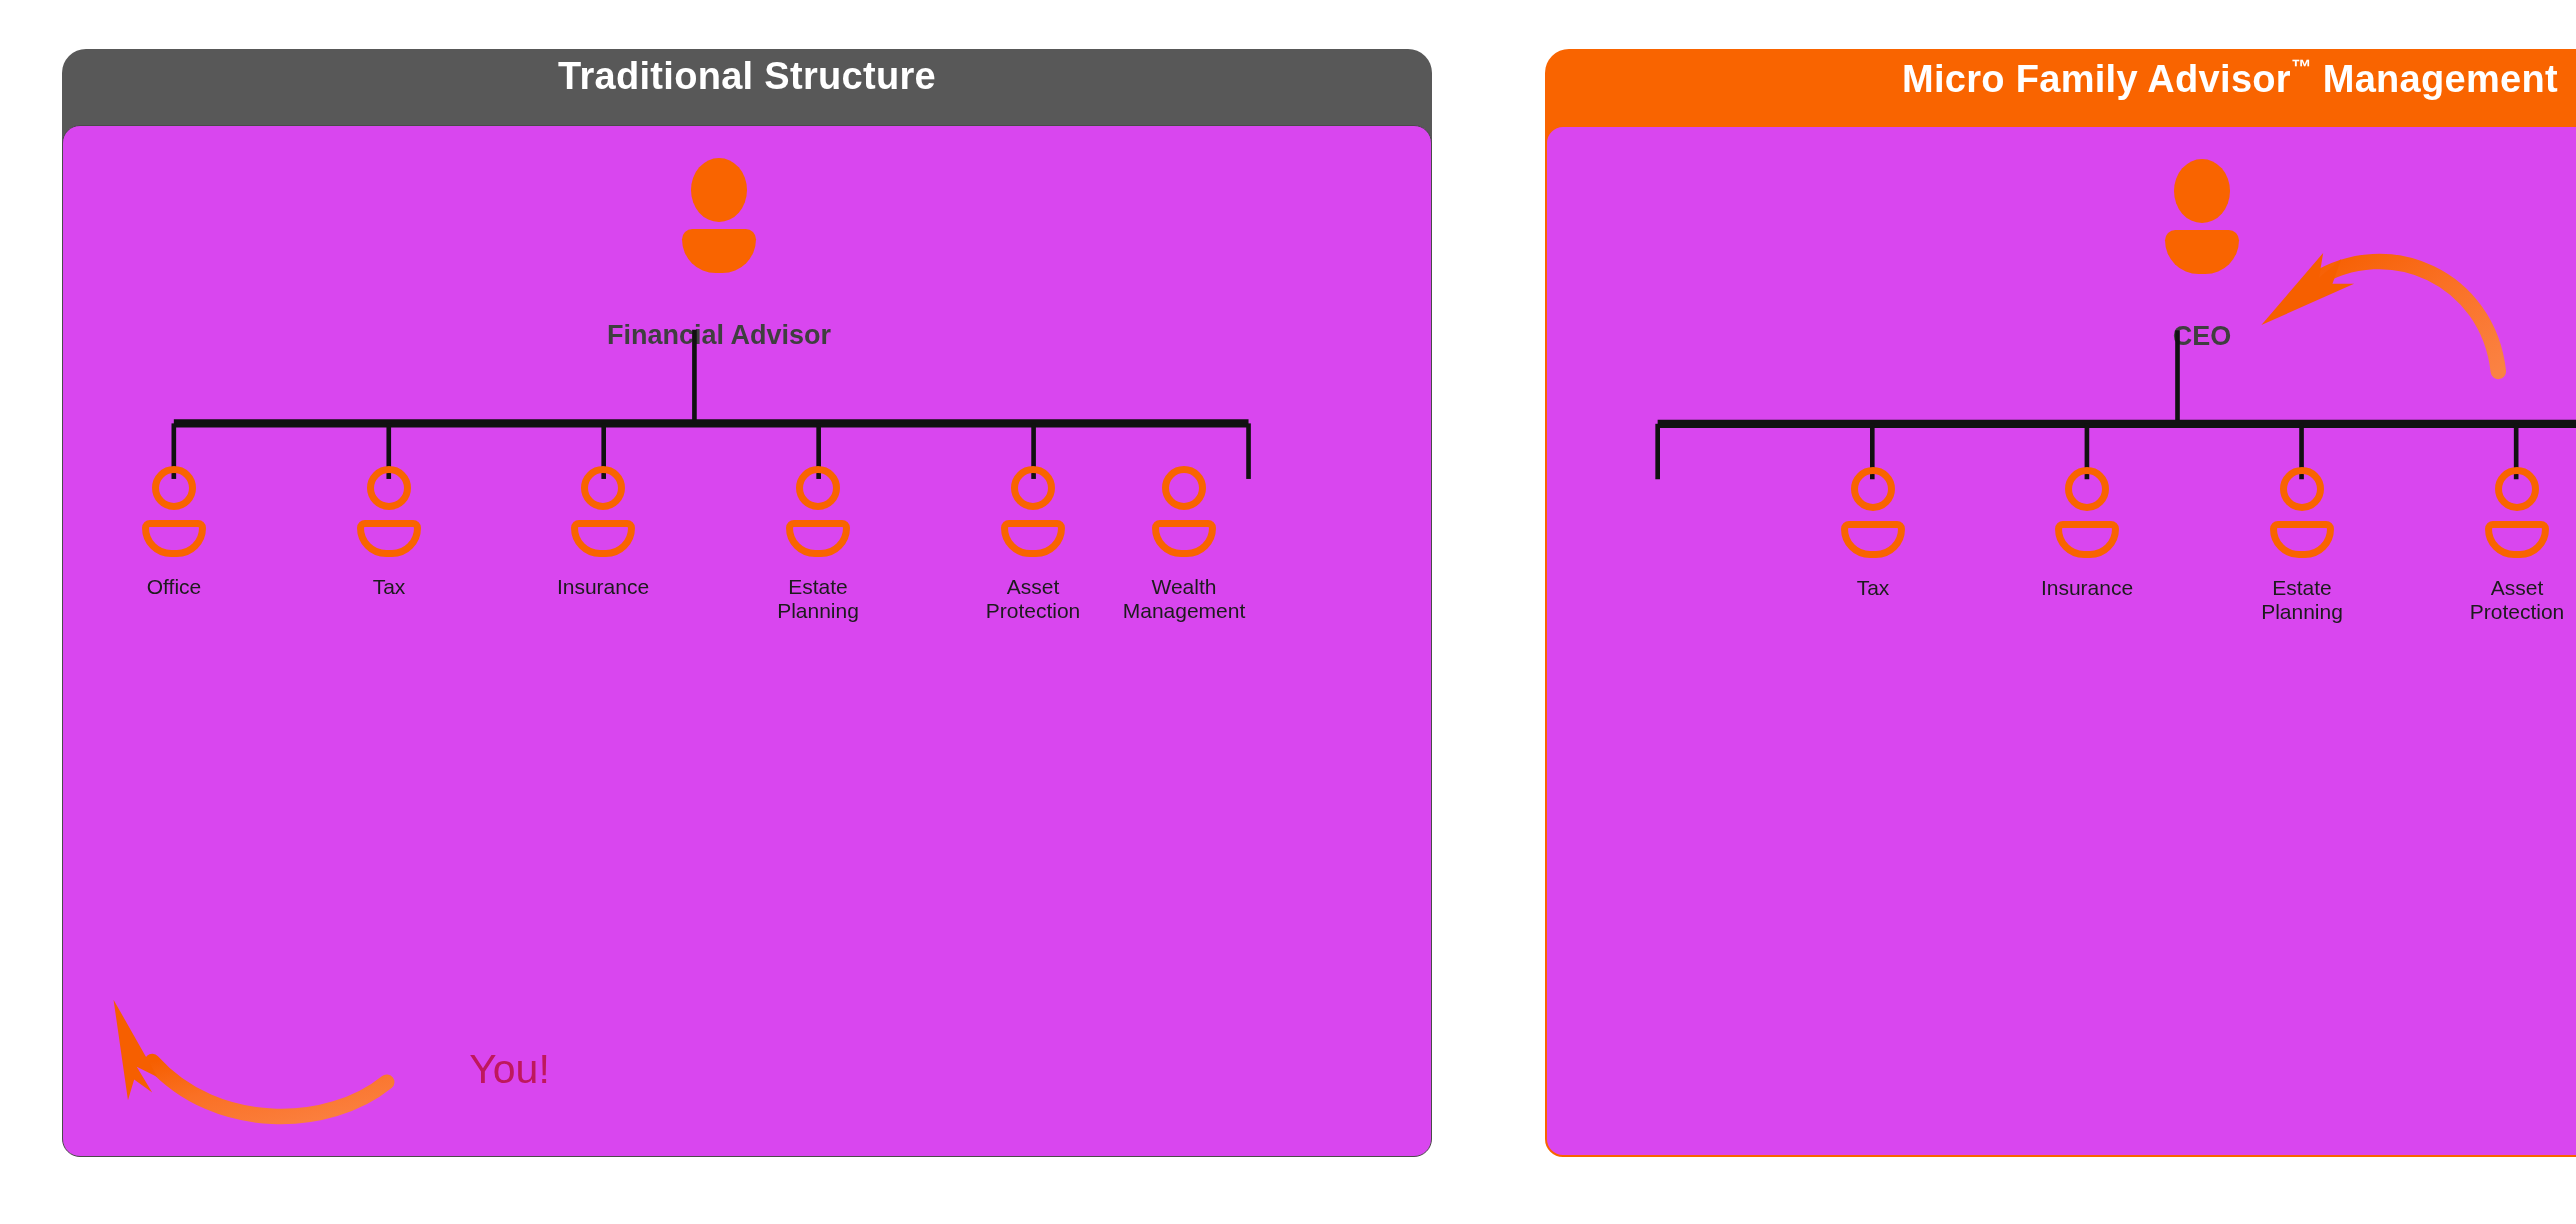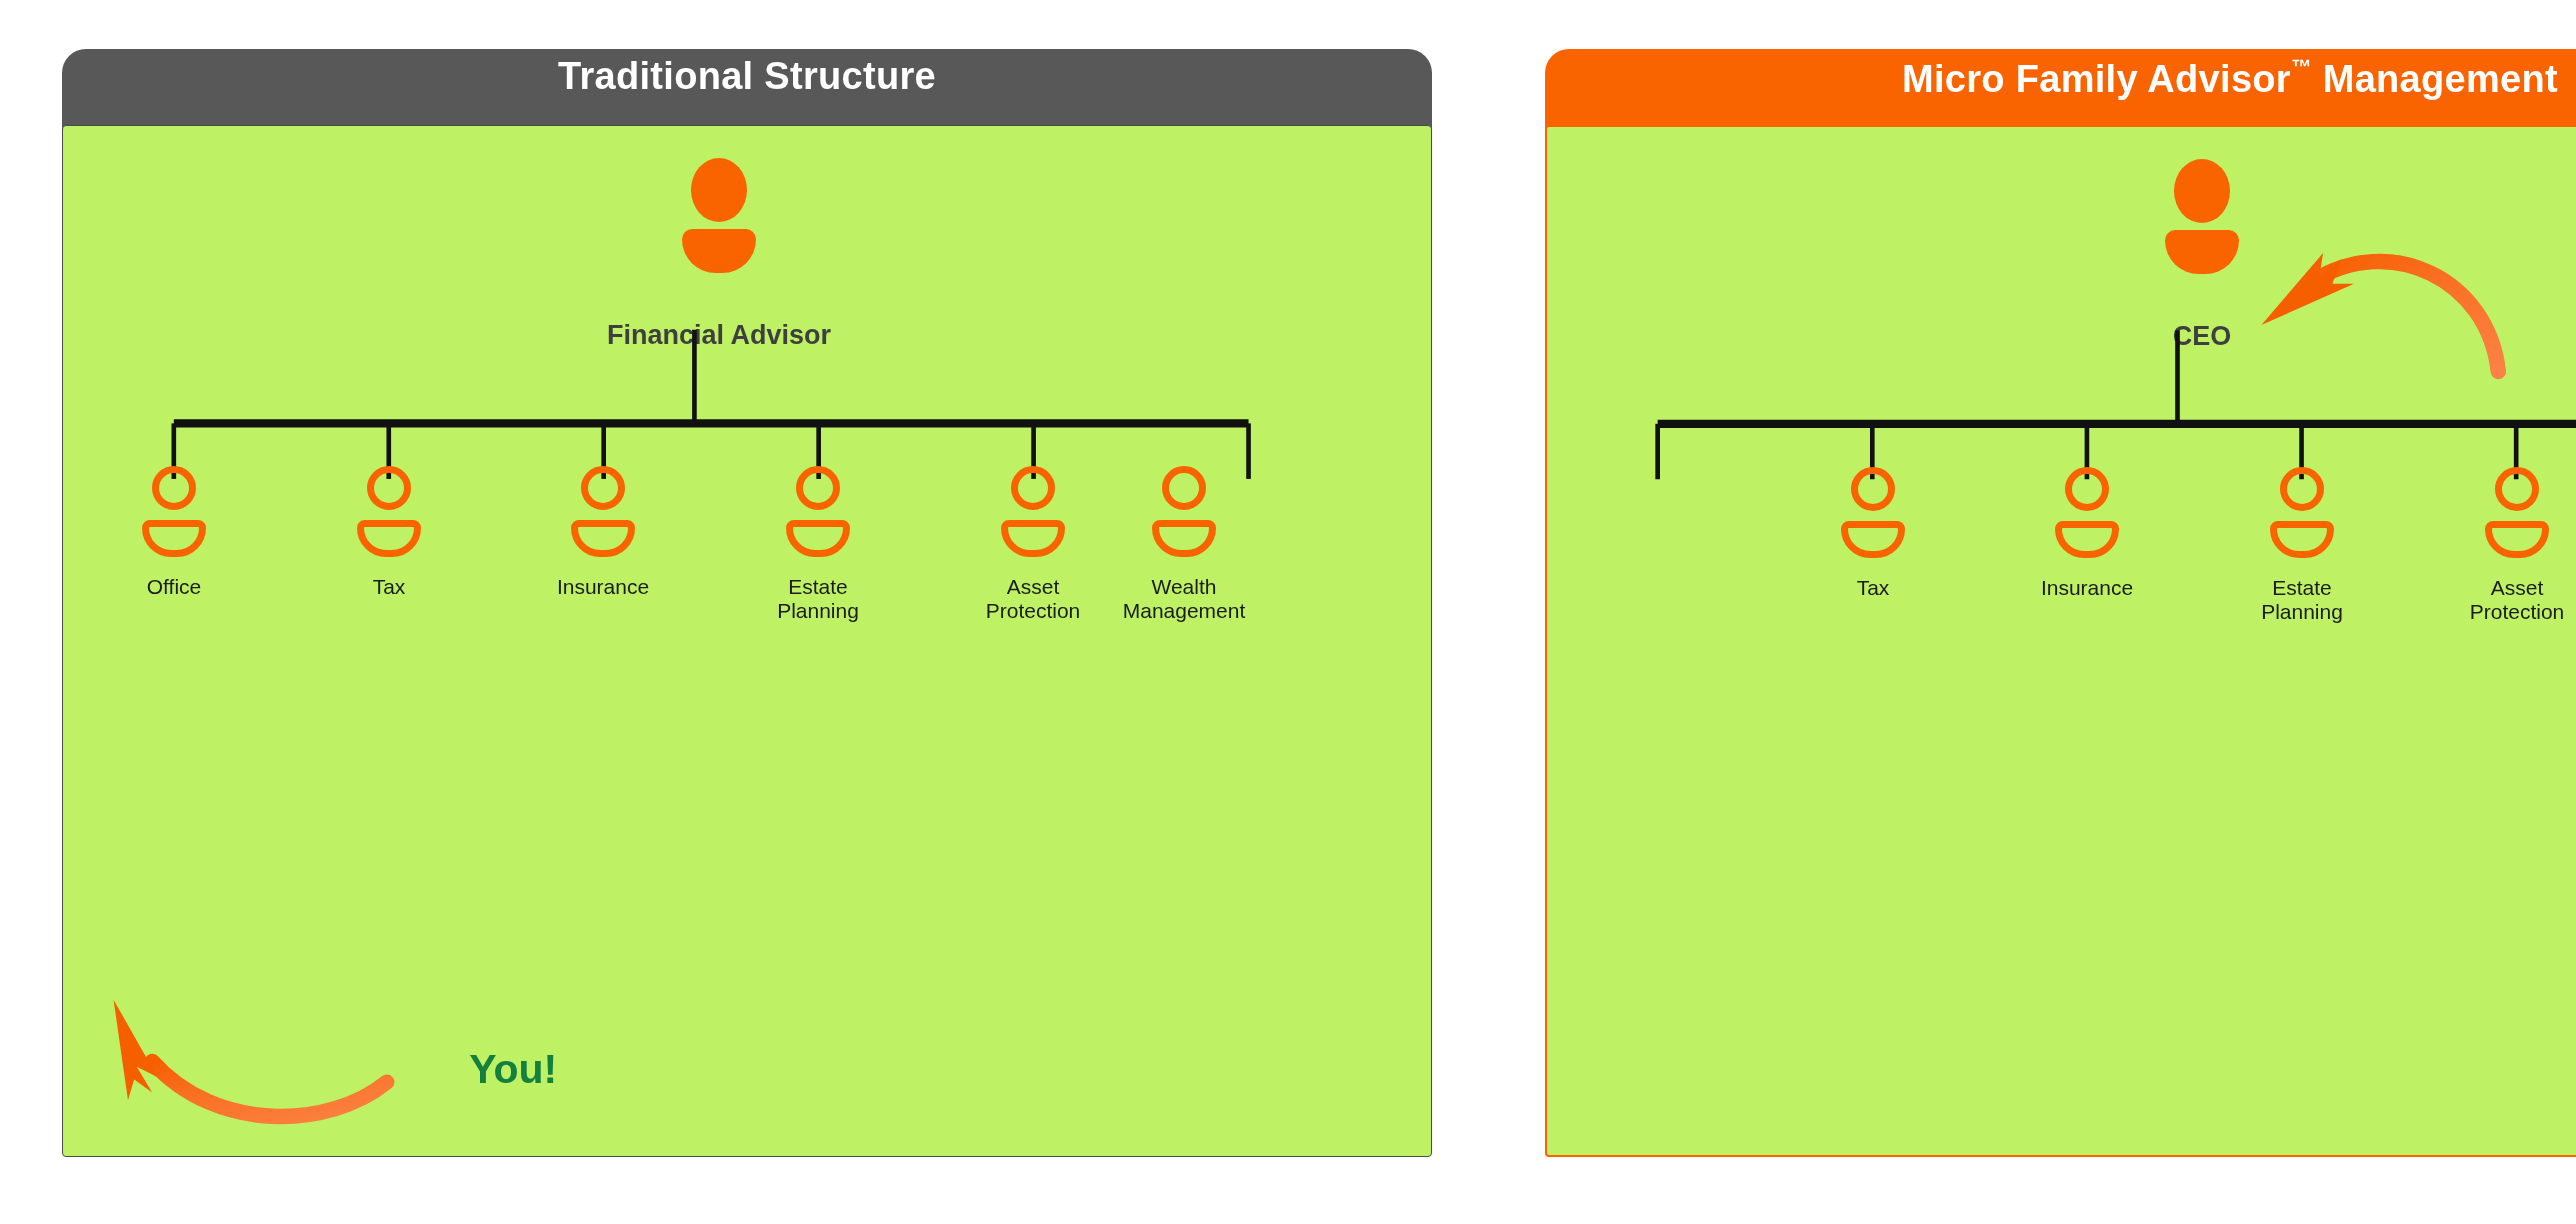--- a/index.html
+++ b/index.html
@@ -65,22 +65,22 @@
     font-weight: bold;
   }
 
   
   .panel-body {
     position: absolute;
     left: 0;
     right: 0;
     top: 76px;
     bottom: 0;
-    background: #bef264;
-    border-radius: 4px;
+    background: #d946ef;
+    border-radius: 18px;
     box-sizing: border-box;
   }
   #panel-left  .panel-body { border: 1.5px solid #4a4a4a; }
   #panel-right .panel-body { border: 2.1px solid #F96400; }
 
   
   .chart {
     position: absolute;
     inset: 0;
   }
@@ -194,22 +194,22 @@
   }
 
   
   .callout {
     position: absolute;
     display: flex;
     align-items: center;
   }
   .callout-text {
     font-size: 41px;
-    font-weight: bold;
-    color: #15803d;
+    font-weight: normal;
+    color: #be185d;
     line-height: 1;
     white-space: nowrap;
   }
   .callout-arrow {
     display: block;
   }
 
   #callout-left {
     left: 62px;
     top: 984px;

